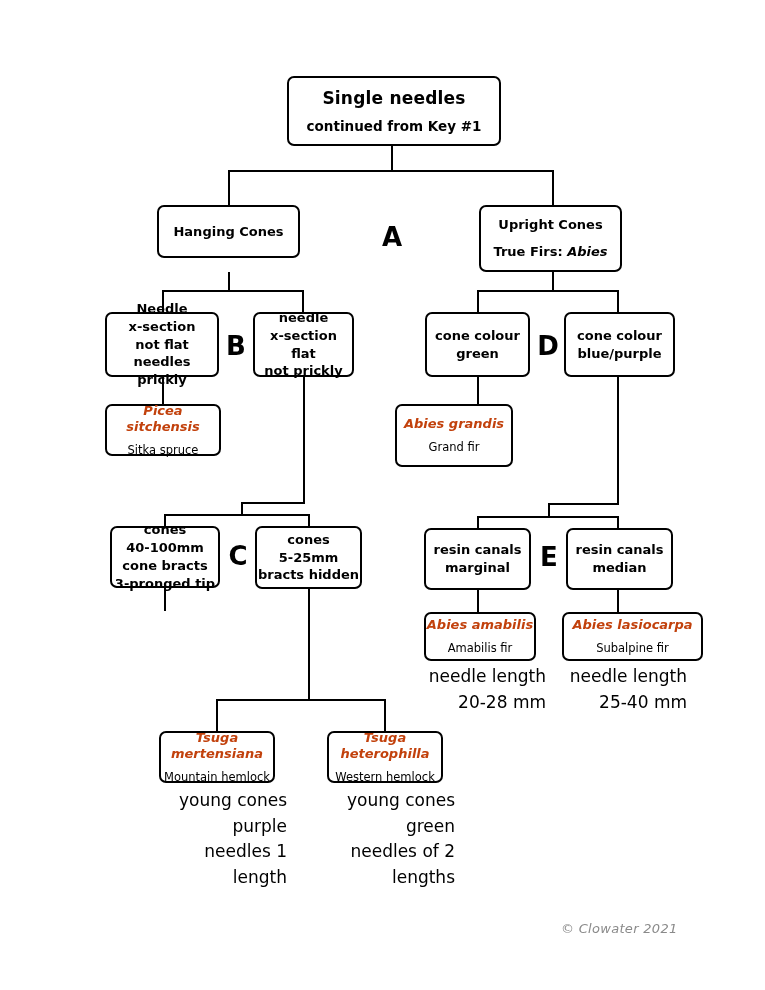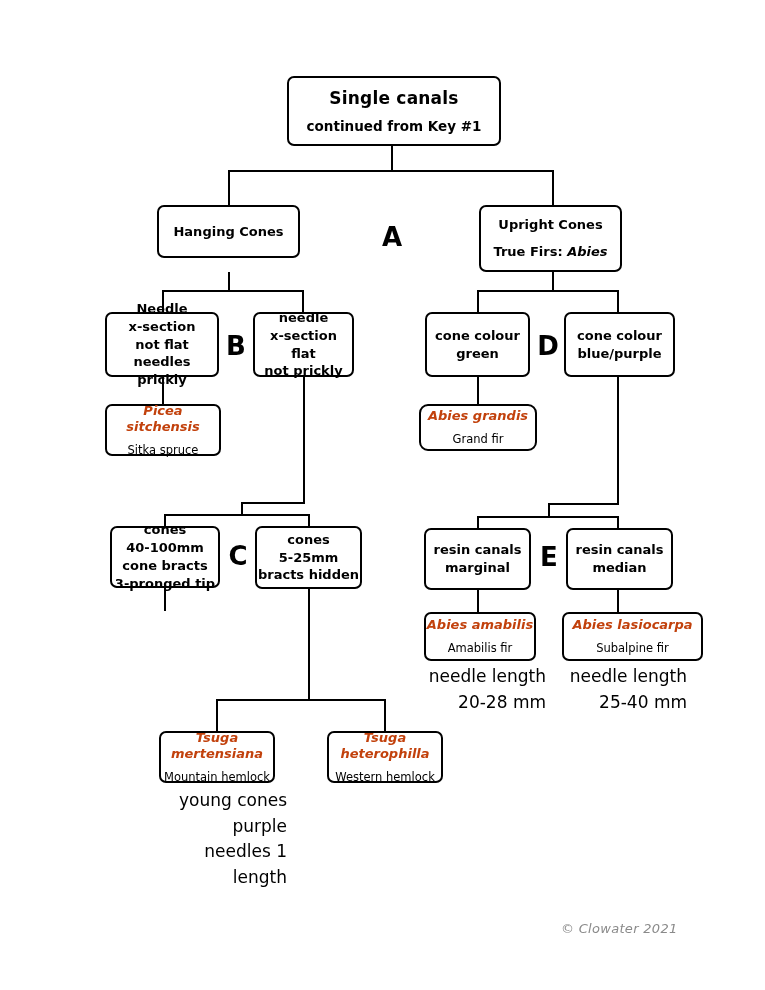--- a/index.html
+++ b/index.html
@@ -139,21 +139,21 @@
   <div class="line ln-v" style="left:477px; top:590px; height:22px;"></div>
 
   <div class="line ln-v" style="left:617px; top:590px; height:22px;"></div>
 
   <div class="line ln-v" style="left:308px; top:589px; height:110px;"></div>
   <div class="line ln-h" style="left:216px; top:699px; width:170px;"></div>
   <div class="line ln-v" style="left:216px; top:699px; height:32px;"></div>
   <div class="line ln-v" style="left:384px; top:699px; height:32px;"></div>
 
   <div class="box" style="left:287px; top:76px; width:214px; height:70px;">
-    <div class="t-title">Single canals</div>
+    <div class="t-title">Single needles</div>
     <div class="t-sub">continued from Key #1</div>
   </div>
 
   <div class="box" style="left:157px; top:205px; width:143px; height:53px;">
     <div class="t-plain-b">Hanging Cones</div>
   </div>
 
   <div class="box" style="left:479px; top:205px; width:143px; height:67px;">
     <div class="t-plain-b">Upright Cones</div>
     <div style="margin-top:7px;">
@@ -183,21 +183,21 @@
   <div class="box" style="left:564px; top:312px; width:111px; height:65px;">
     <div class="t-plain-b">cone colour</div>
     <div class="t-plain-b">blue/purple</div>
   </div>
 
   <div class="box" style="left:105px; top:404px; width:116px; height:52px;">
     <div class="t-sci">Picea sitchensis</div>
     <div class="t-com">Sitka spruce</div>
   </div>
 
-  <div class="box" style="left:419px; top:404px; width:118px; height:47px;border-radius:9px;">
+  <div class="box" style="left:395px; top:404px; width:118px; height:63px;">
     <div class="t-sci">Abies grandis</div>
     <div class="t-com">Grand fir</div>
   </div>
 
   <div class="box" style="left:110px; top:526px; width:110px; height:62px;">
     <div class="t-plain-b">cones</div>
     <div class="t-plain-b">40-100mm</div>
     <div class="t-plain-b">cone bracts</div>
     <div class="t-plain-b">3-pronged tip</div>
   </div>
@@ -243,20 +243,24 @@
   </div>
   <div class="caption" style="left:147px; top:788px; width:140px;">
     <div>young cones purple</div>
     <div>needles 1 length</div>
   </div>
 
   <div class="box" style="left:327px; top:731px; width:116px; height:52px;">
     <div class="t-sci">Tsuga heterophilla</div>
     <div class="t-com">Western hemlock</div>
   </div>
+  <div class="caption" style="left:315px; top:788px; width:140px;">
+    <div>young cones green</div>
+    <div>needles of 2 lengths</div>
+  </div>
 
   <div class="letter" style="left:375px; top:222px; width:34px;">A</div>
   <div class="letter" style="left:219px; top:331px; width:34px;">B</div>
   <div class="letter" style="left:531px; top:331px; width:34px;">D</div>
   <div class="letter" style="left:221px; top:541px; width:34px;">C</div>
   <div class="letter" style="left:532px; top:542px; width:34px;">E</div>
 
   <div class="copyright" style="left:561px; top:921px;">© Clowater 2021</div>
 
 </div>

